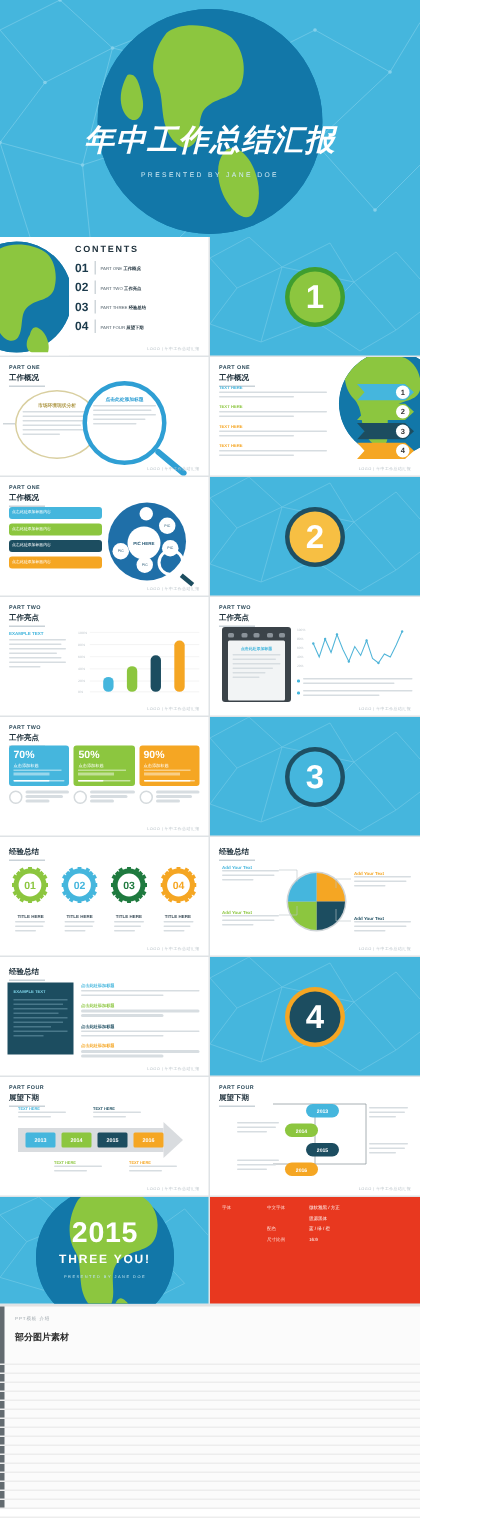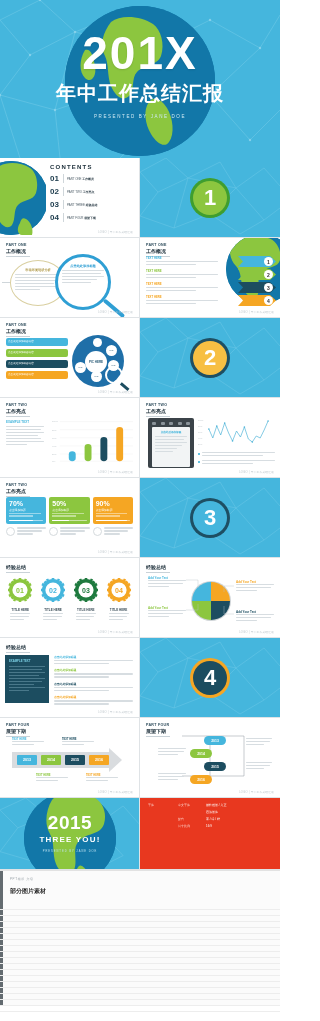--- a/index.html
+++ b/index.html
@@ -21,21 +21,21 @@
   
   .hero { width:280px; height:158px; position:relative; overflow:hidden;
           background:#45b6dd; }
   .poly { position:absolute; inset:0; opacity:.55; }
   .globe { position:absolute; border-radius:50%; background:#1277a8; }
   .hero .globe { width:150px; height:150px; left:65px; top:6px; }
   .hero-year { position:absolute; width:280px; top:30px; text-align:center;
     font-size:46px; font-weight:bold; color:#fff; letter-spacing:2px; line-height:1;
     text-shadow:0 1px 2px rgba(0,0,0,.12); }
   .hero-sub { position:absolute; width:280px; top:80px; text-align:center;
-    font-size:20px; font-weight:bold; color:#fff; letter-spacing:1px; }
+    font-size:20px; font-weight:bold; color:#fff; letter-spacing:1px;font-style:italic; }
   .hero-pres { position:absolute; width:280px; top:114px; text-align:center;
     font-size:4.5px; color:#cfe9f3; letter-spacing:1.6px; }
 
   
   .divider { background:#45b6dd; }
   .ring { position:absolute; border-radius:50%; left:50%; top:50%;
           transform:translate(-50%,-50%); display:flex; align-items:center; justify-content:center;
           font-size:22px; font-weight:bold; color:#fff; }
 
   
@@ -155,21 +155,20 @@
     <div class="globe">
       <svg viewBox="0 0 150 150" width="150" height="150">
         <circle cx="75" cy="75" r="75" fill="#1277a8"></circle>
         <path d="M46 16 C38 26 34 40 40 50 C44 58 42 70 46 80 C50 90 58 96 64 90
                  C70 84 66 72 72 66 C80 58 92 60 96 50 C100 38 96 24 88 18 C76 10 56 8 46 16 Z" fill="#8cc63f"></path>
         <path d="M84 96 C78 104 80 118 86 128 C92 138 100 142 104 136
                  C110 128 108 112 102 102 C96 92 88 90 84 96 Z" fill="#8cc63f"></path>
         <path d="M20 44 C14 54 14 66 20 72 C26 78 32 70 30 60 C28 50 26 42 20 44 Z" fill="#8cc63f"></path>
       </svg>
     </div>
-    <div class="hero-year">201X</div>
     <div class="hero-sub">年中工作总结汇报</div>
     <div class="hero-pres">PRESENTED BY JANE DOE</div>
   </div>
 
   <div class="grid">
 
     <div class="slide">
       <div class="contents">
         <div class="c-globe">
           <div class="gb">

